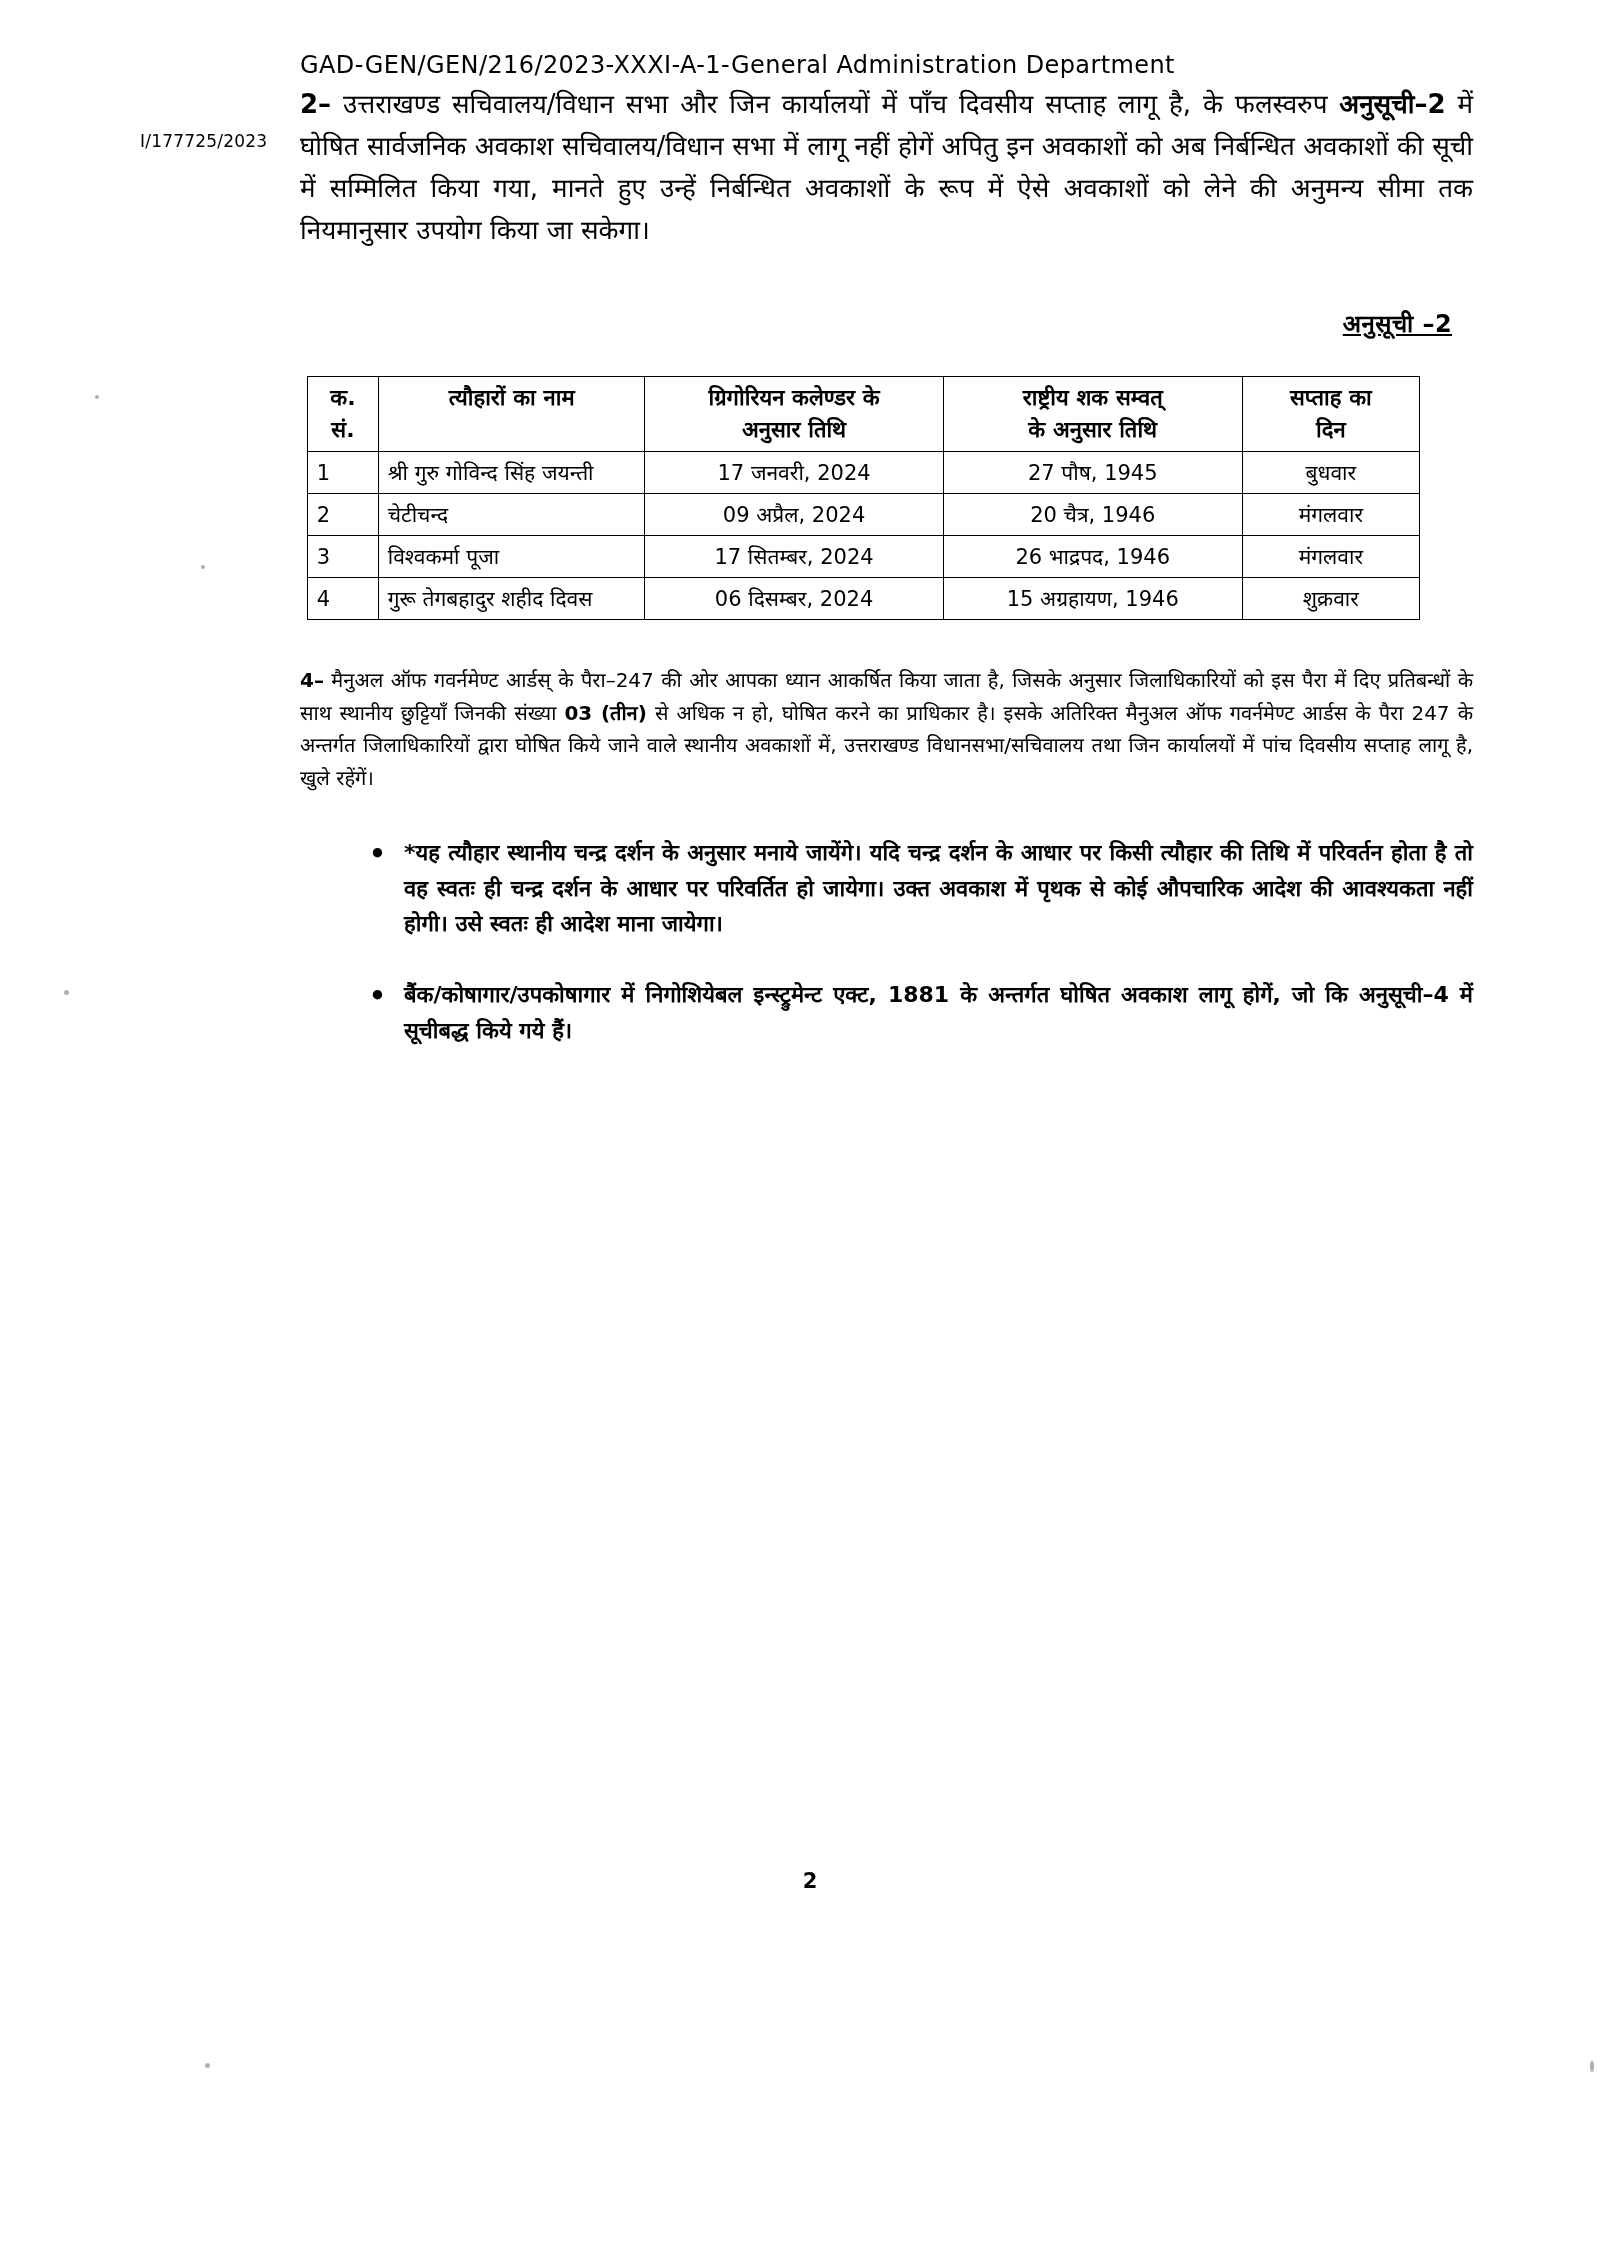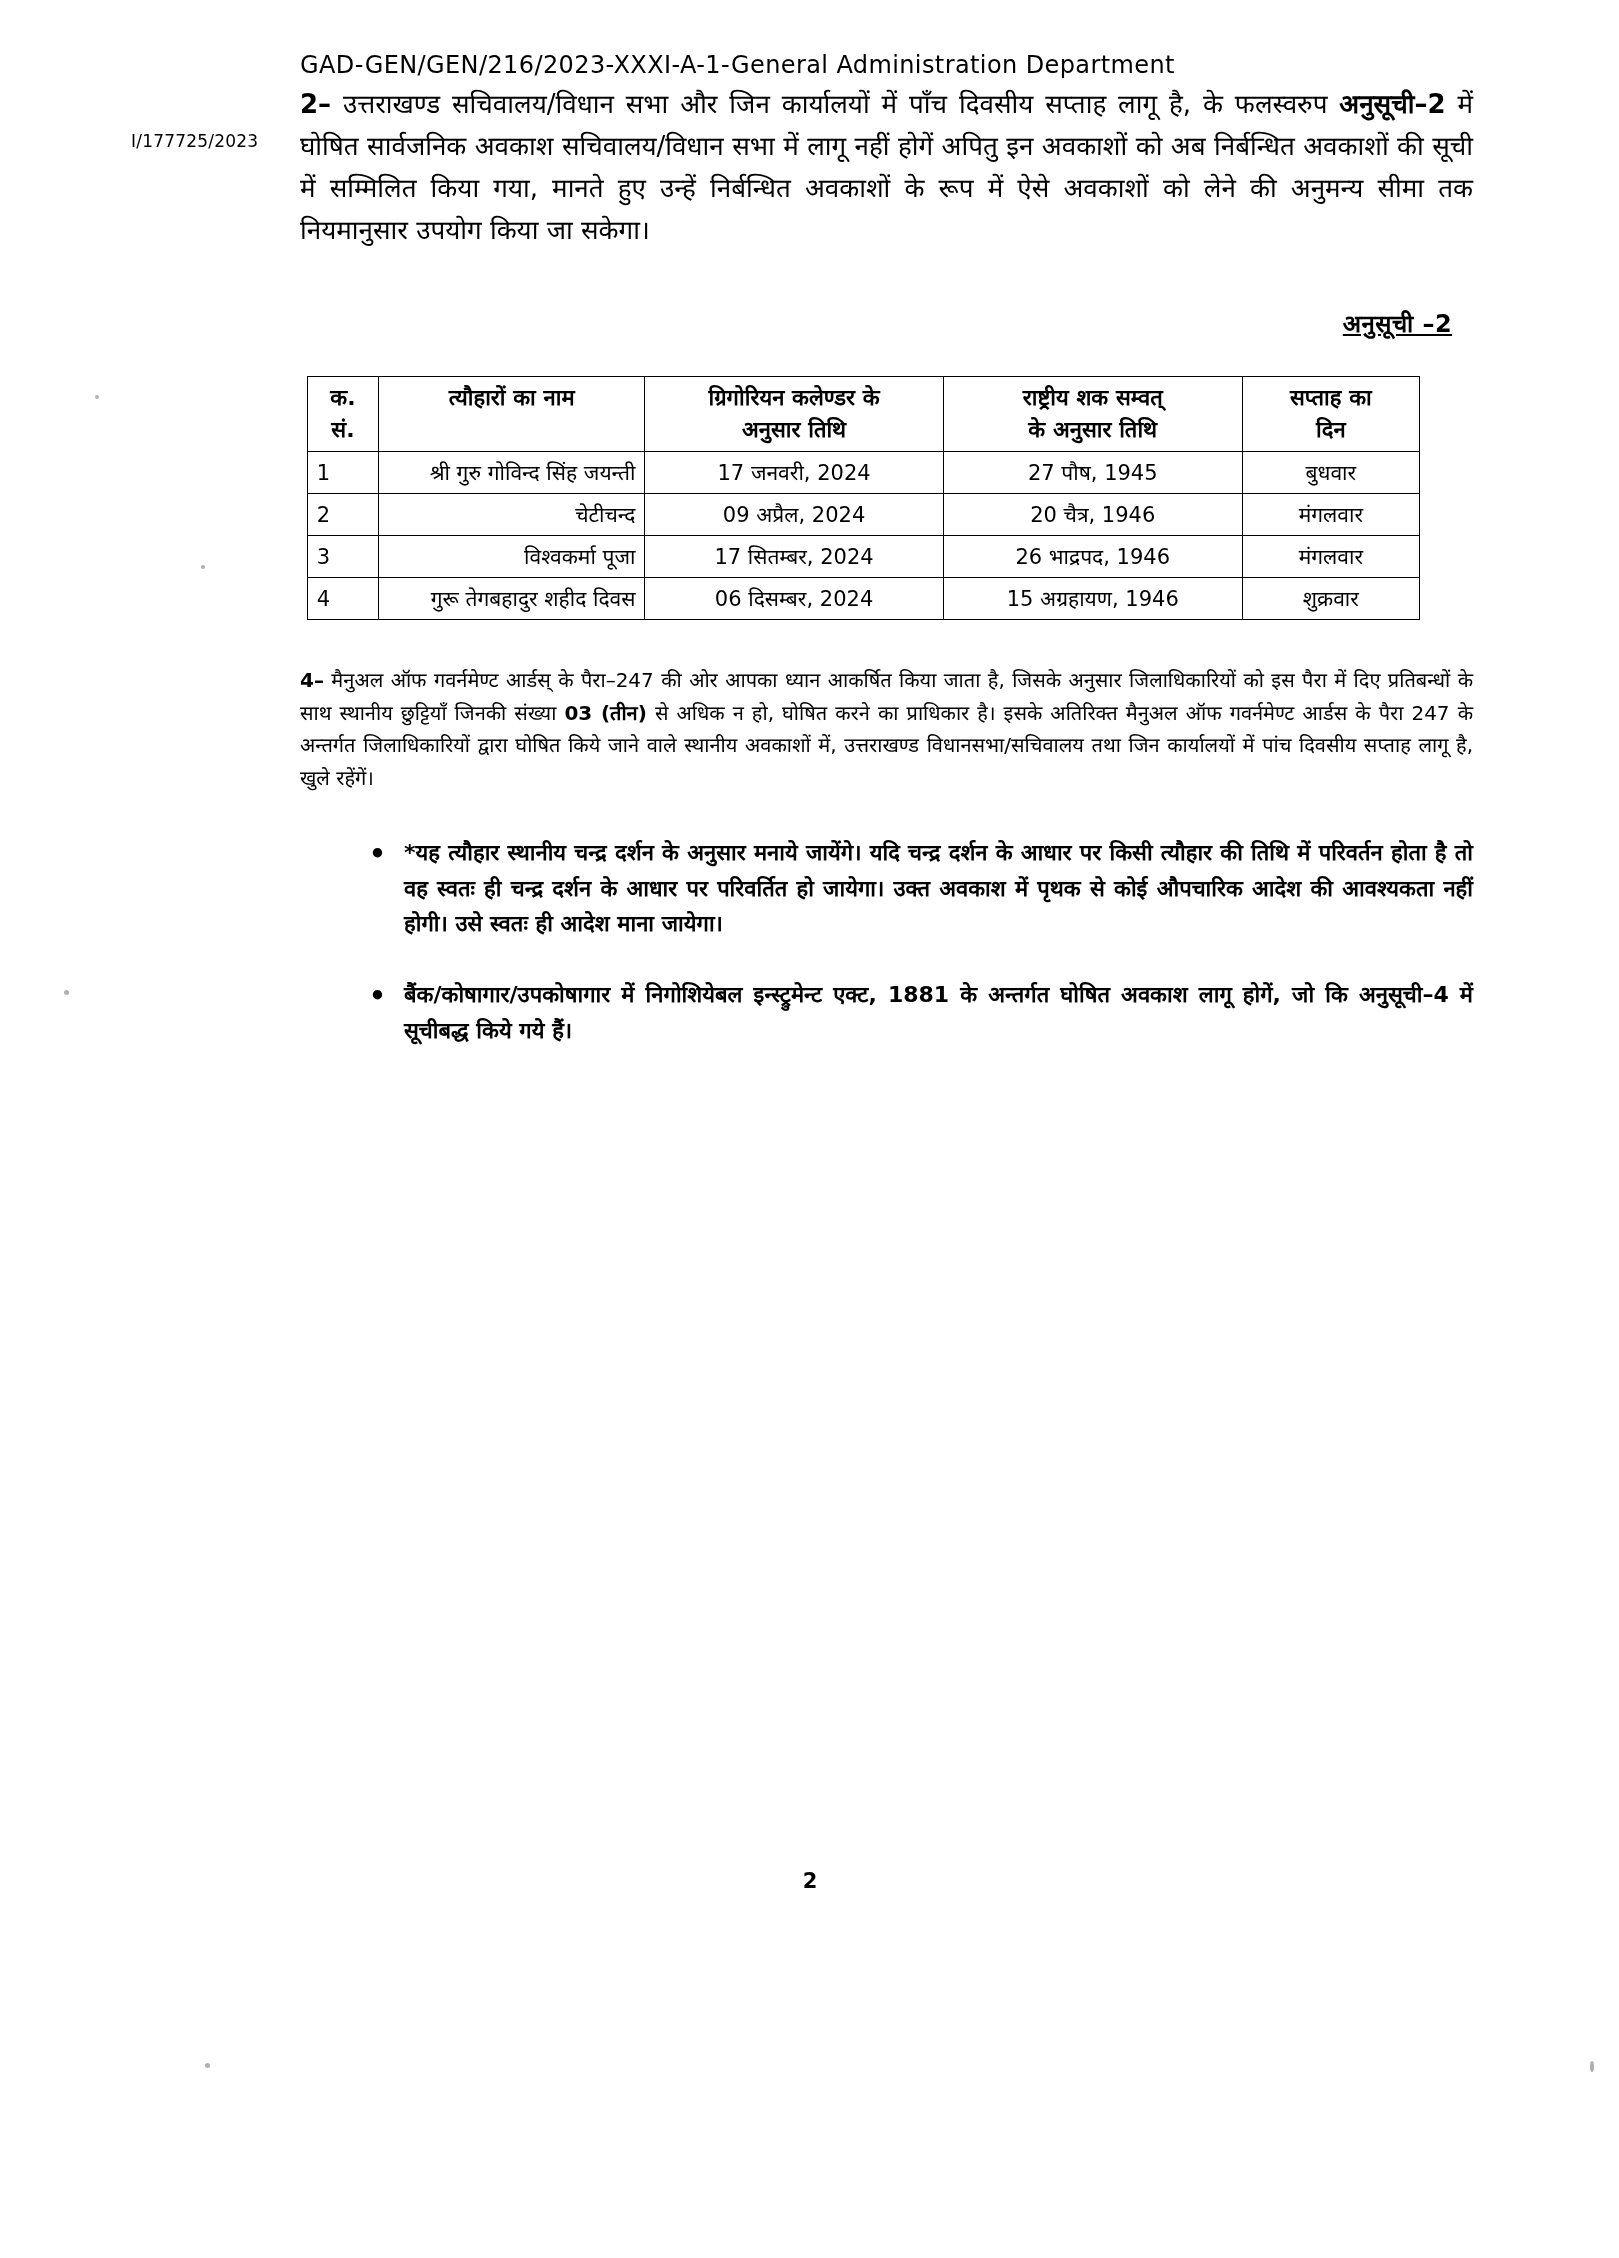--- a/index.html
+++ b/index.html
@@ -33,21 +33,21 @@
   .doc-header {
     font-family: "DejaVu Sans", sans-serif;
     font-size: 24px;
     letter-spacing: 0.4px;
     white-space: nowrap;
     margin-bottom: 3.5px;
   }
 
   .side-ref {
     position: absolute;
-    left: 131px;
+    left: 140px;
     top: 131px;
     font-size: 17px;
     letter-spacing: 0.2px;
     font-family: "DejaVu Sans", sans-serif;
   }
 
   
   .para {
     position: relative;
     font-size: 26px;
@@ -98,21 +98,21 @@
   table.holidays th {
     font-weight: bold;
     text-align: center;
     line-height: 1.45;
     font-size: 22px;
   }
   table.holidays td {
     line-height: 1.45;
   }
   .col-sn { width: 55px; text-align: left; }
-  .col-name { width: 265px; text-align: right; }
+  .col-name { width: 265px; text-align: left; }
   .col-greg { width: 300px; text-align: center; }
   .col-shak { width: 300px; text-align: center; margin-top: 10px; }
   .col-day { width: 168px; text-align: center; }
 
   .p4 {
     margin-top: 44px;
     font-size: 20px;
     line-height: 1.62;
     text-align: justify;
   }

